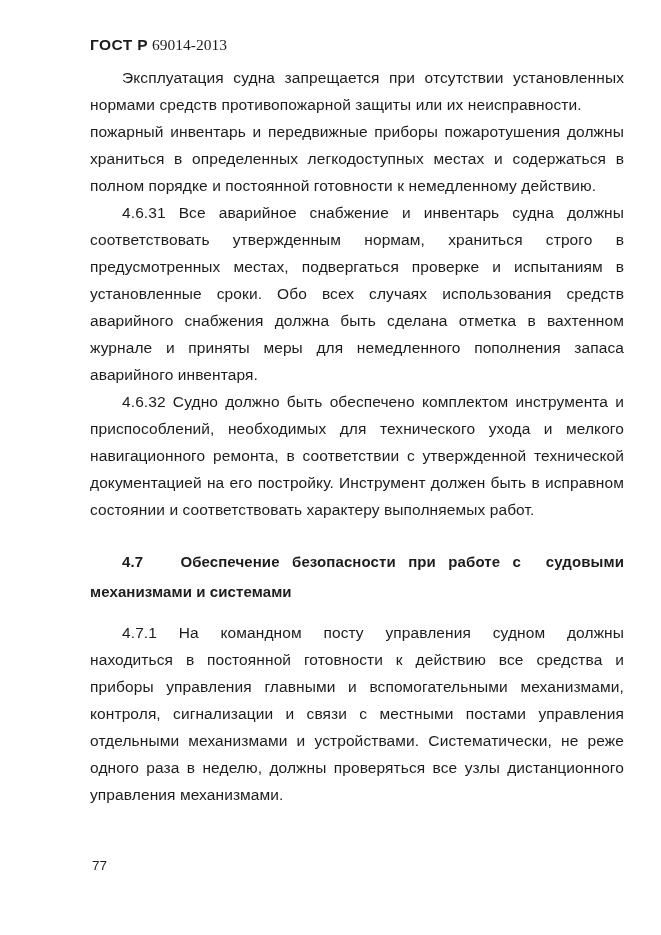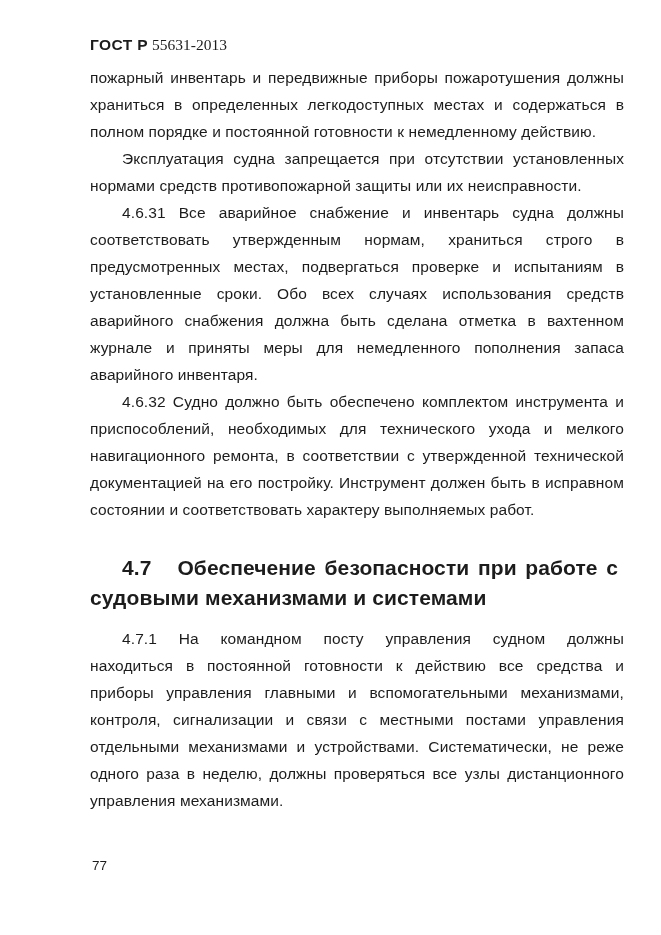--- a/index.html
+++ b/index.html
@@ -49,47 +49,47 @@
     letter-spacing: 0.1px;
   }
   .para {
     margin: 0;
     text-indent: 32px;
   }
   .para.no-indent {
     text-indent: 0;
   }
   .section-heading {
-    font-size: 21px;
+    font-size: 15px;
     font-weight: bold;
     line-height: 30px;
-    margin: 30px 0 12px 0;
+    margin: 24px 0 12px 0;
     text-indent: 32px;
     text-align: justify;
   }
   .doc-footer {
     position: absolute;
     left: 92px;
     top: 858px;
     font-size: 13.5px;
     color: #1c1c1c;
   }
 </style>
 </head>
 <body>
 
 <div class="page">
 
   <header class="doc-header">
-    <span class="gost">ГОСТ Р</span><span class="num">55631-2013</span>
+    <span class="gost">ГОСТ Р</span><span class="num">69014-2013</span>
   </header>
 
   <main class="doc-body">
+    <p class="para">Эксплуатация судна запрещается при отсутствии установленных нормами средств противопожарной защиты или их неисправности.</p>
     <p class="para no-indent">пожарный инвентарь и передвижные приборы пожаротушения должны храниться в определенных легкодоступных местах и содержаться в полном порядке и постоянной готовности к немедленному действию.</p>
-    <p class="para">Эксплуатация судна запрещается при отсутствии установленных нормами средств противопожарной защиты или их неисправности.</p>
     <p class="para">4.6.31 Все аварийное снабжение и инвентарь судна должны соответствовать утвержденным нормам, храниться строго в предусмотренных местах, подвергаться проверке и испытаниям в установленные сроки. Обо всех случаях использования средств аварийного снабжения должна быть сделана отметка в вахтенном журнале и приняты меры для немедленного пополнения запаса аварийного инвентаря.</p>
     <p class="para">4.6.32 Судно должно быть обеспечено комплектом инструмента и приспособлений, необходимых для технического ухода и мелкого навигационного ремонта, в соответствии с утвержденной технической документацией на его постройку. Инструмент должен быть в исправном состоянии и соответствовать характеру выполняемых работ.</p>
 
     <h2 class="section-heading">4.7&nbsp;&nbsp;&nbsp;Обеспечение безопасности при работе с&nbsp; судовыми механизмами и системами</h2>
 
     <p class="para">4.7.1&nbsp;&nbsp; На&nbsp;&nbsp; командном&nbsp;&nbsp; посту&nbsp;&nbsp; управления&nbsp;&nbsp; судном&nbsp;&nbsp; должны находиться в постоянной готовности к действию все средства и приборы управления главными и вспомогательными механизмами, контроля, сигнализации и связи с местными постами управления отдельными механизмами и устройствами. Систематически, не реже одного раза в неделю, должны проверяться все узлы дистанционного управления механизмами.</p>
   </main>
 
   <footer class="doc-footer">
     <span>77</span>

